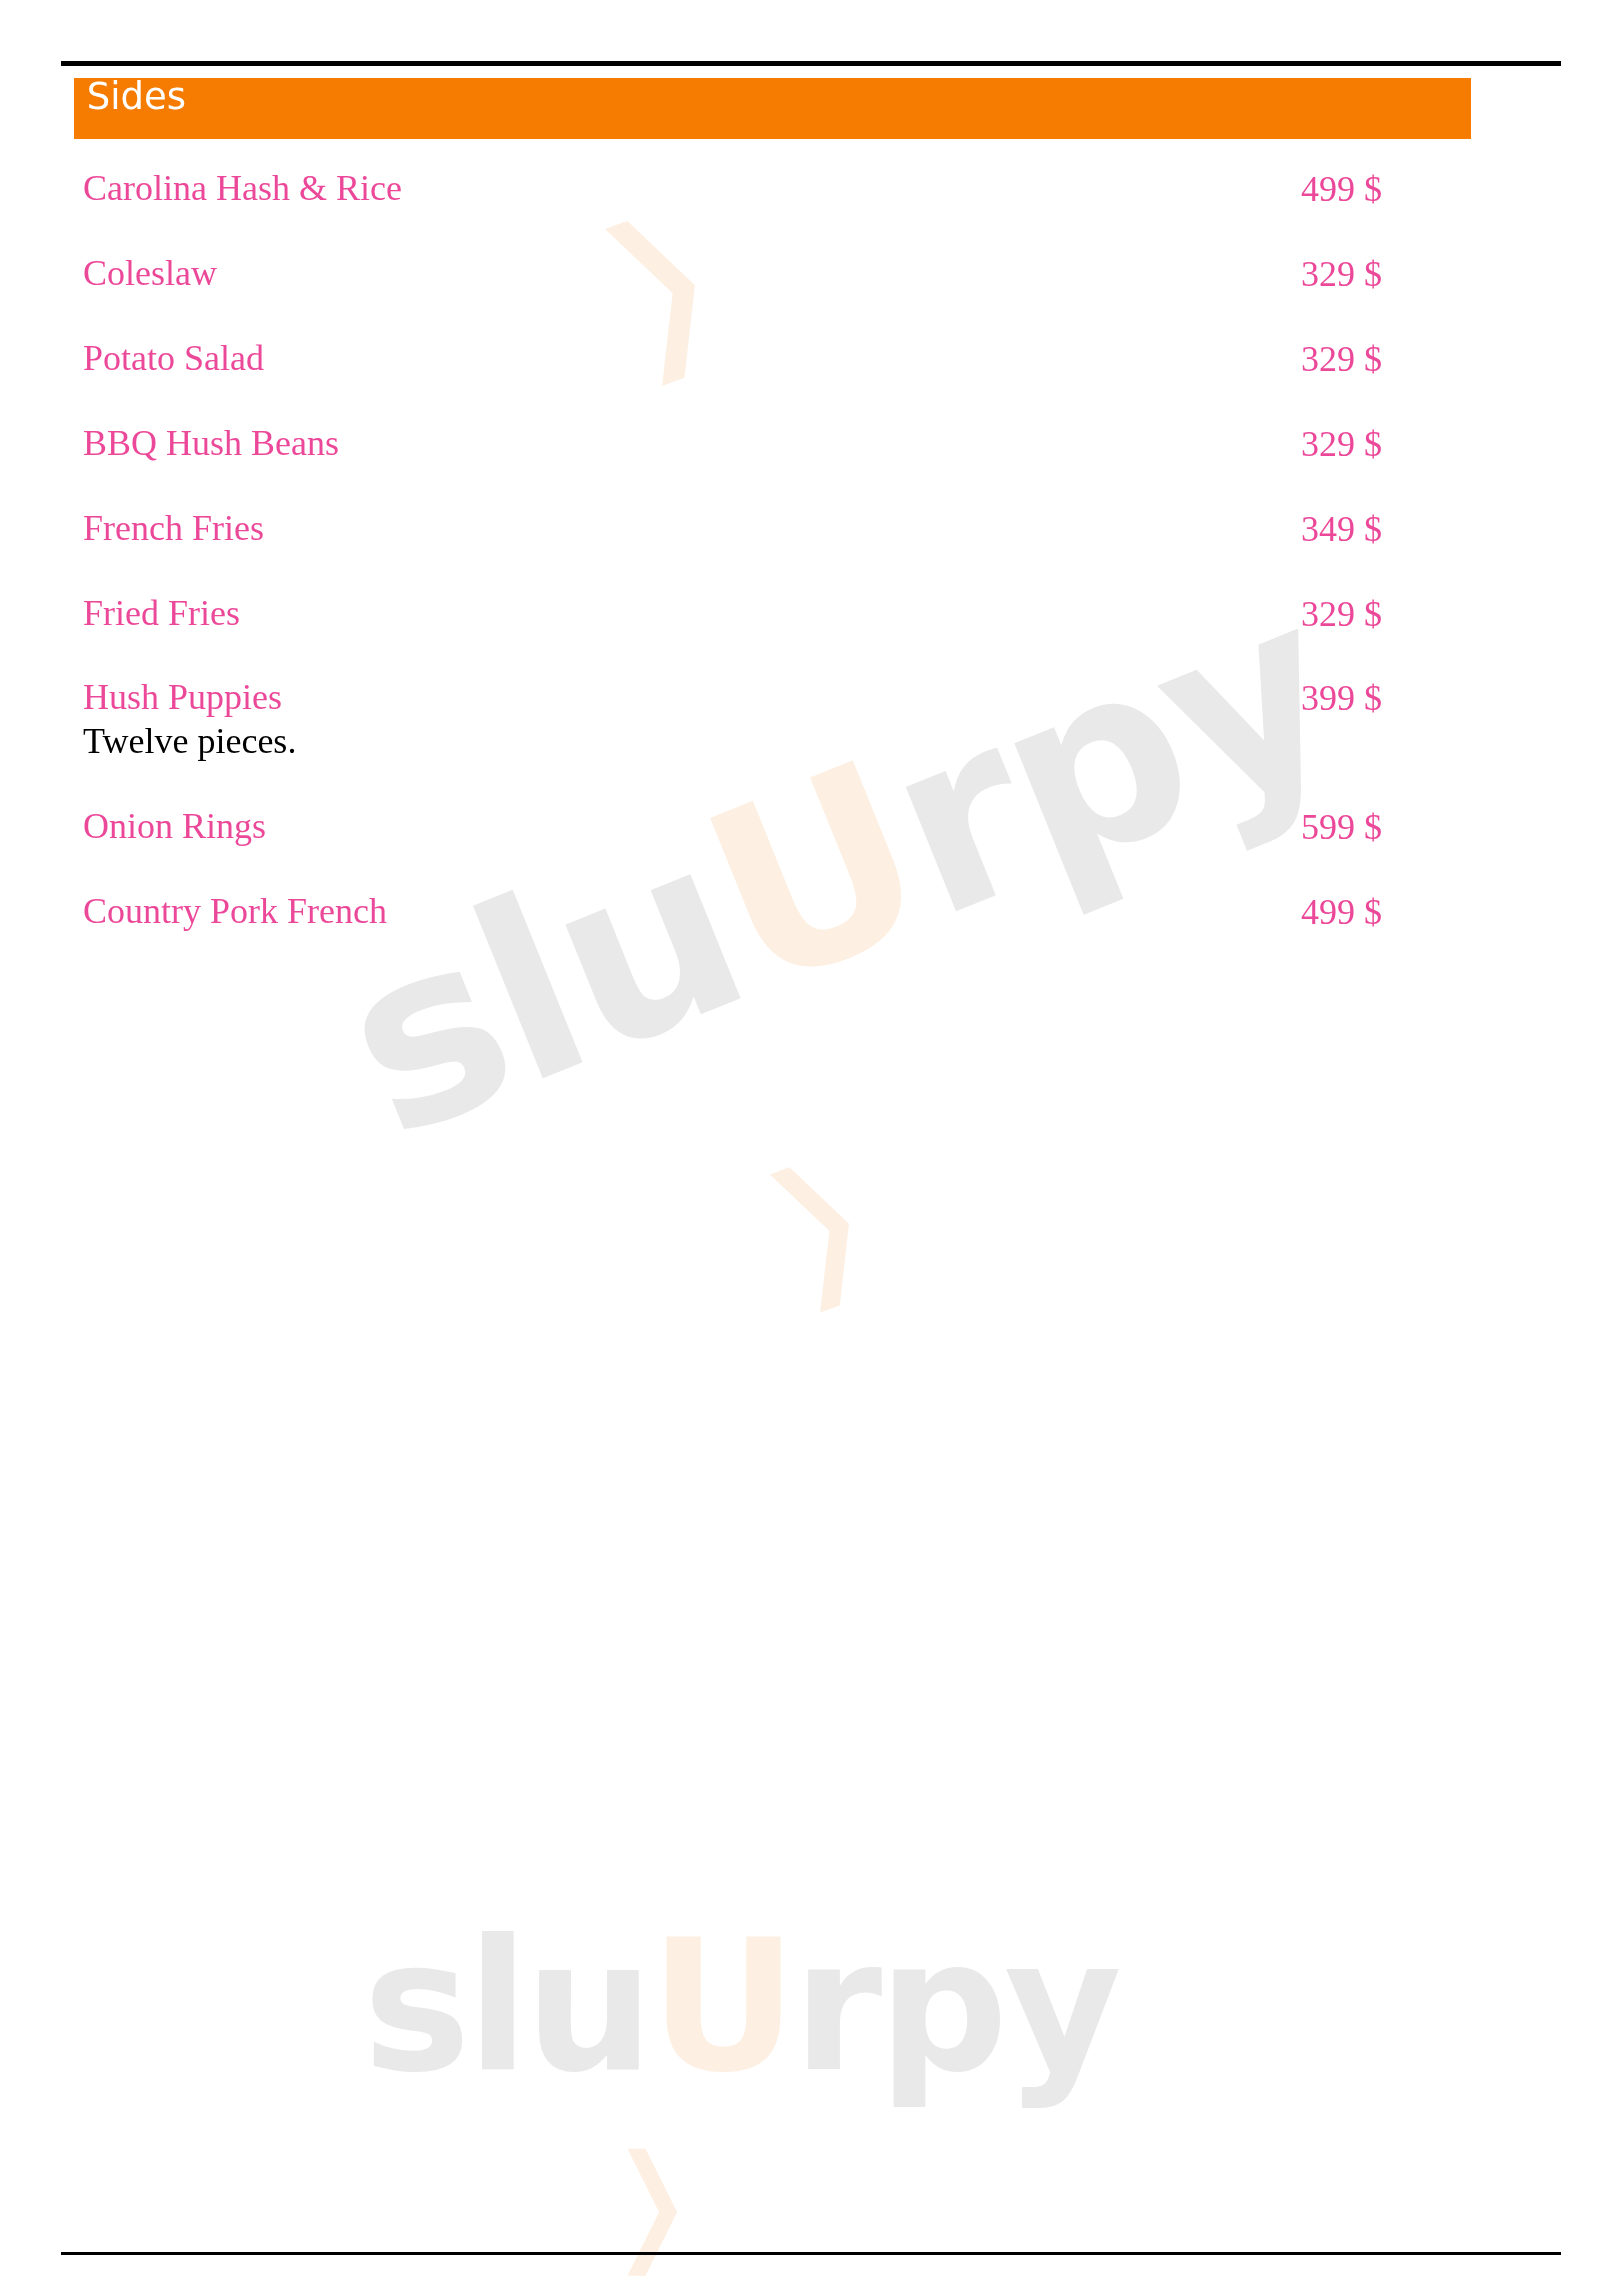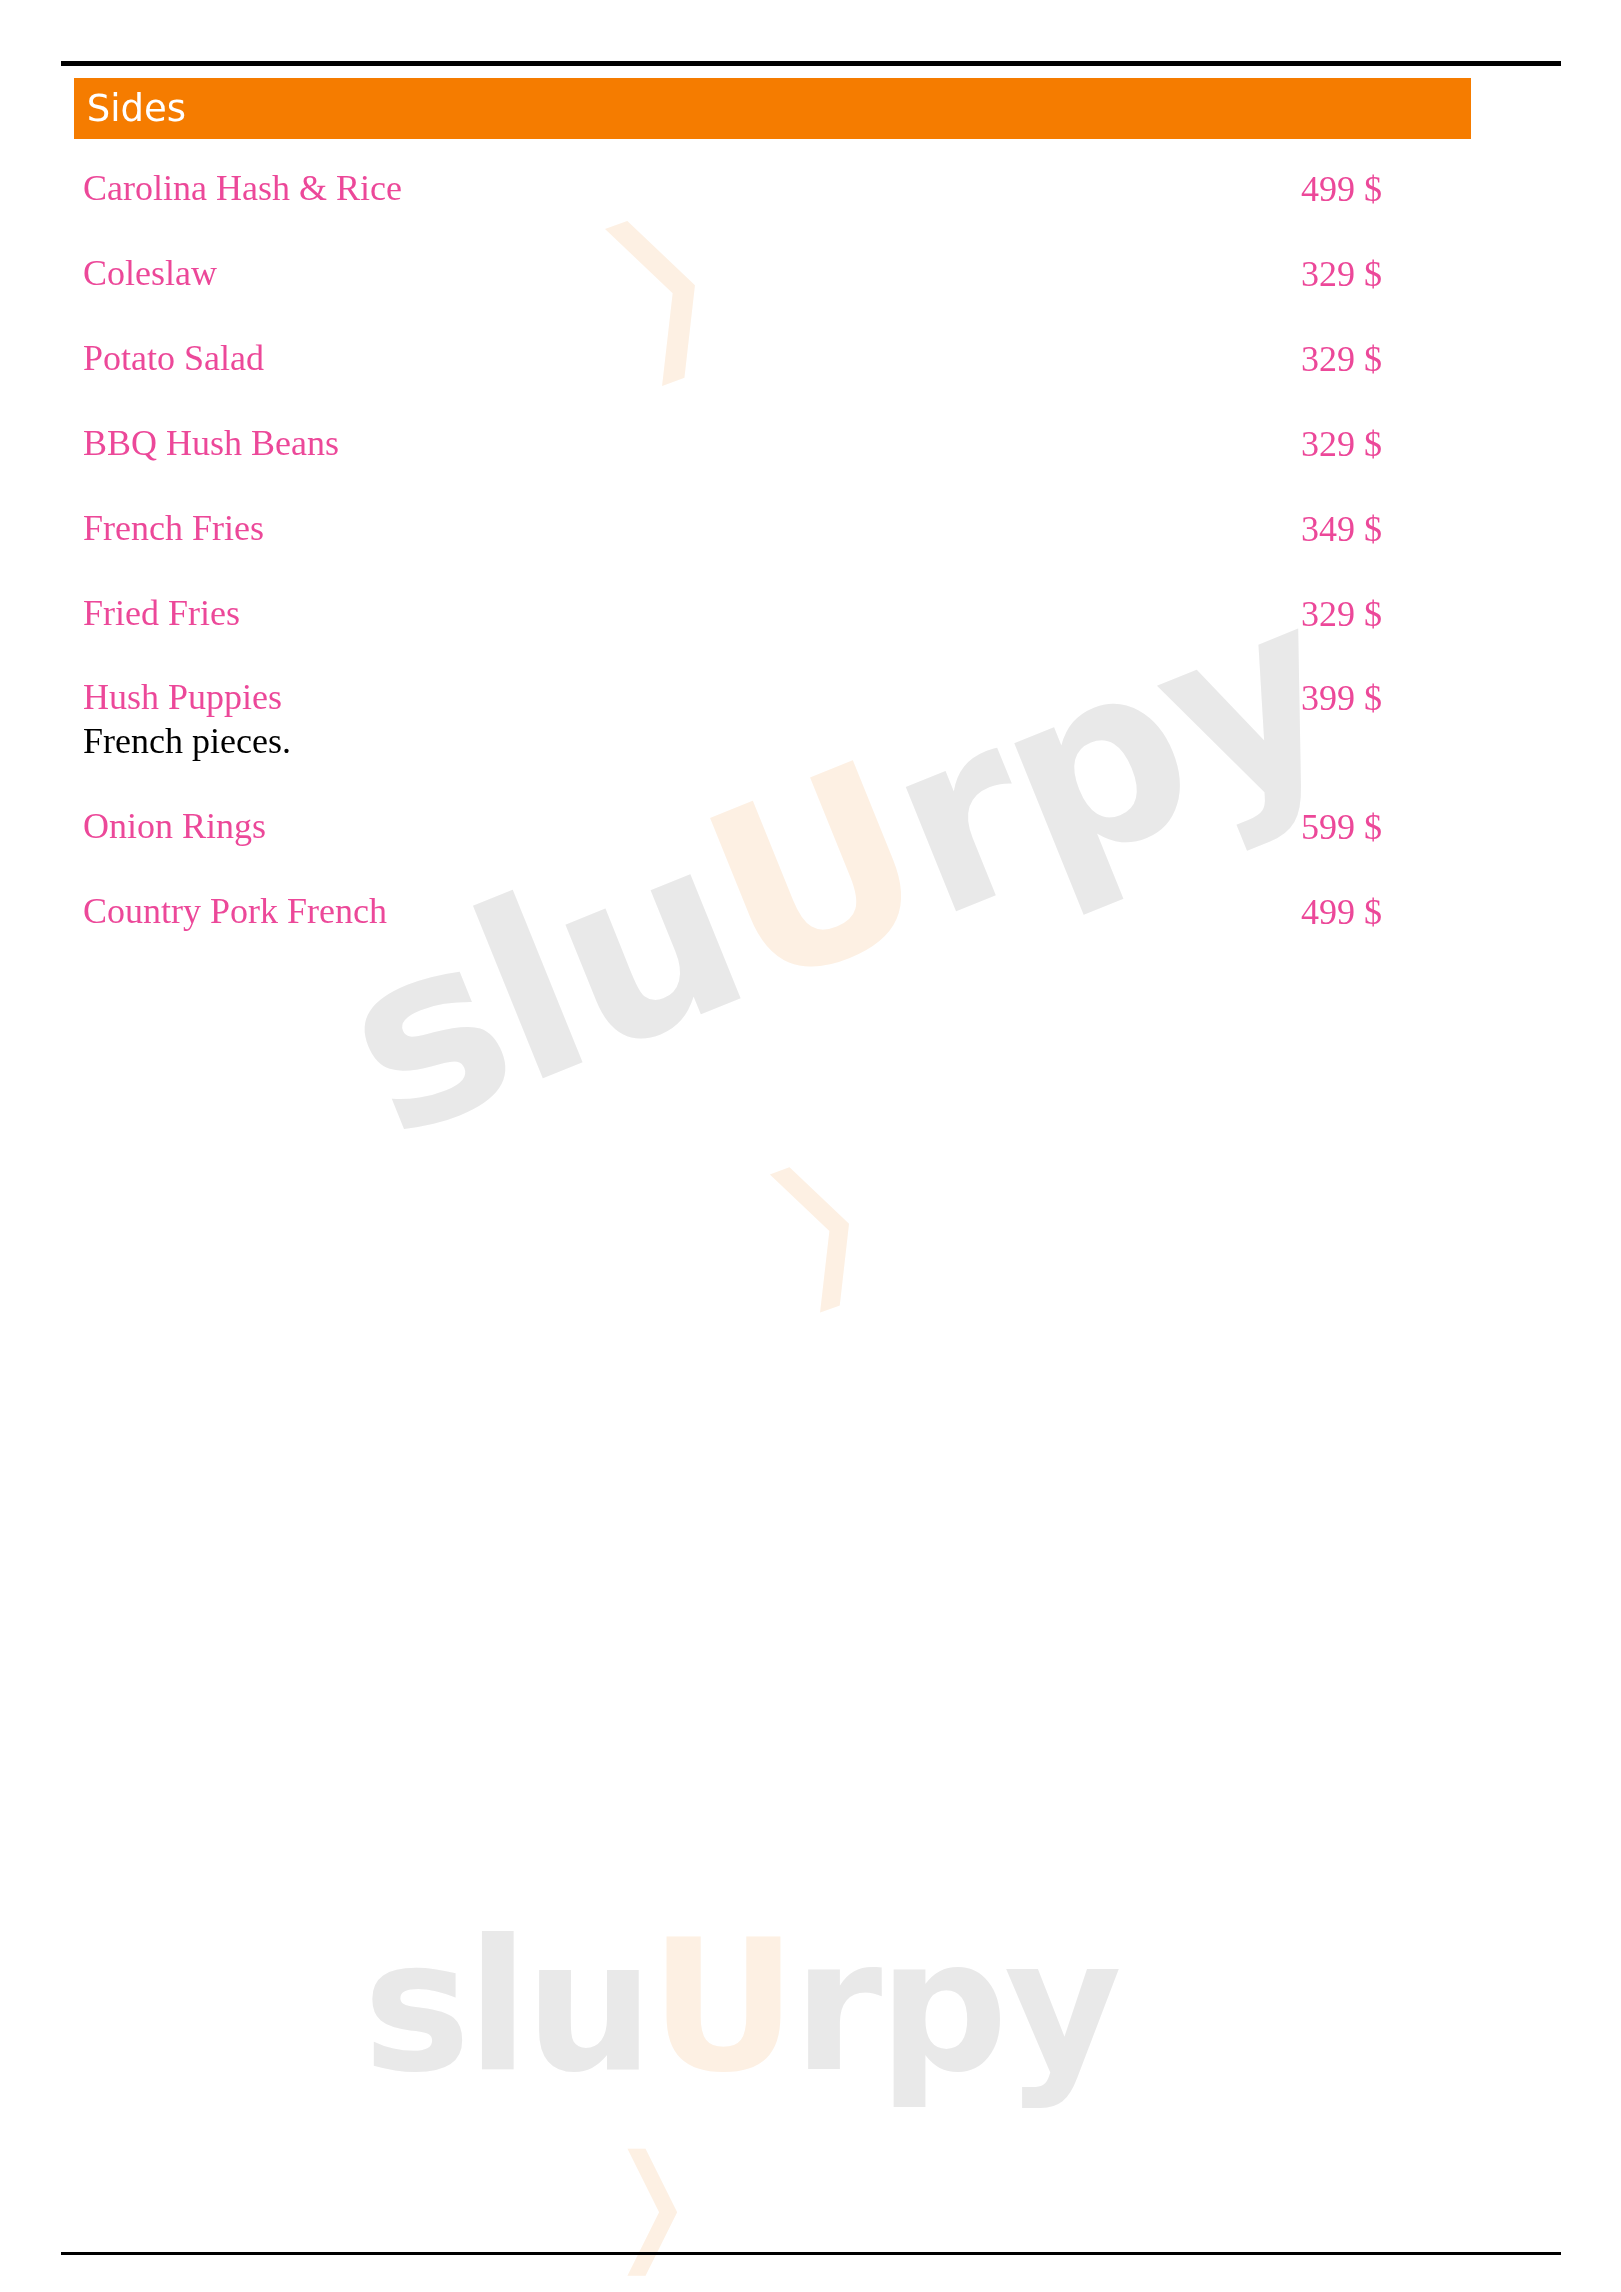--- a/index.html
+++ b/index.html
@@ -94,21 +94,20 @@
 
   
   .section-bar {
     position: absolute;
     left: 74px;
     top: 78px;
     width: 1397px;
     height: 61px;
     background: #f57c00;
     display: flex;
-    align-items: center;
   }
   .section-title {
     color: #ffffff;
     font-family: "DejaVu Sans", sans-serif;
     font-size: 37px;
     font-weight: 400;
     padding-left: 12.7px;
     line-height: 1;
   }
 
@@ -211,21 +210,21 @@
     <div class="menu-item">
       <div class="item-text">
         <div class="item-name">Fried Fries</div>
       </div>
       <div class="item-price">329 $</div>
     </div>
 
     <div class="menu-item">
       <div class="item-text">
         <div class="item-name">Hush Puppies</div>
-        <div class="item-desc">French pieces.</div>
+        <div class="item-desc">Twelve pieces.</div>
       </div>
       <div class="item-price">399 $</div>
     </div>
 
     <div class="menu-item">
       <div class="item-text">
         <div class="item-name">Onion Rings</div>
       </div>
       <div class="item-price">599 $</div>
     </div>

